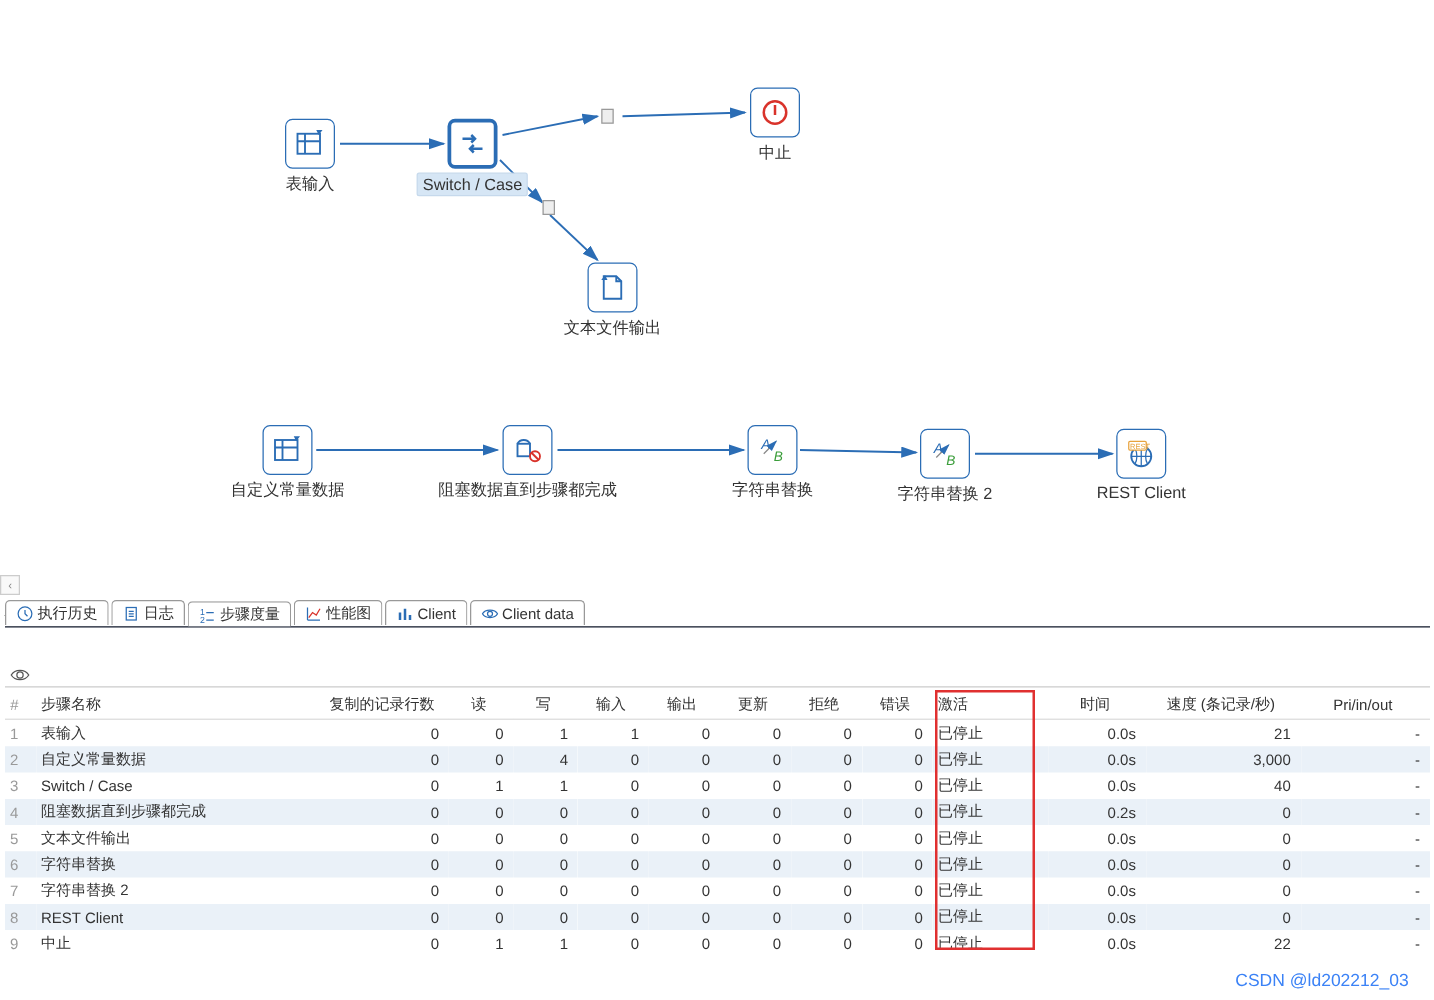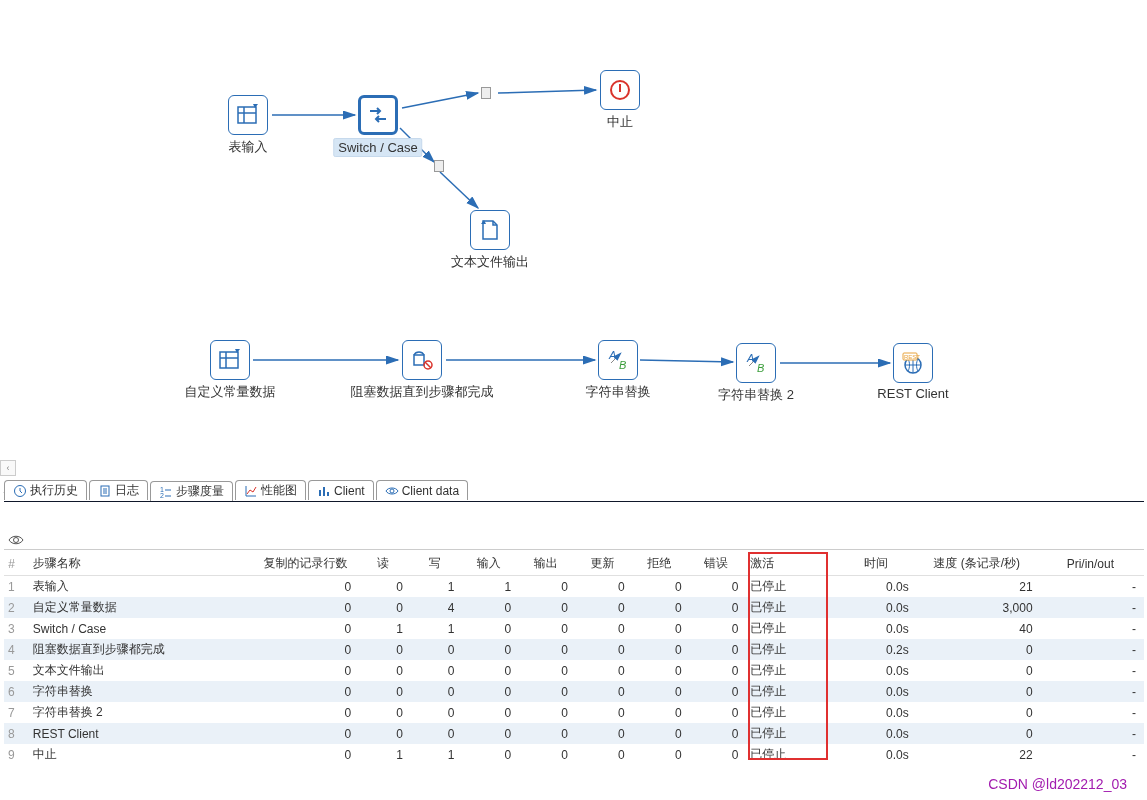--- a/index.html
+++ b/index.html
@@ -129,21 +129,21 @@
   table.metrics tbody tr:nth-child(even) { background: #eaf1f8; }
   .highlight-box {
     position: absolute;
     border: 2px solid #e03030;
     pointer-events: none;
   }
   .watermark {
     position: absolute;
     right: 20px;
     bottom: 8px;
-    color: #a21caf;
+    color: #3b82f6;
     font-size: 14px;
   }
   .stophop {
     width: 10px; height: 12px; background:#eee; border:1px solid #999;
     position:absolute;
   }
   .ic-table { fill:none; stroke:#2b6db5; stroke-width:1.5; }
 </style>
 </head>
 <body>

